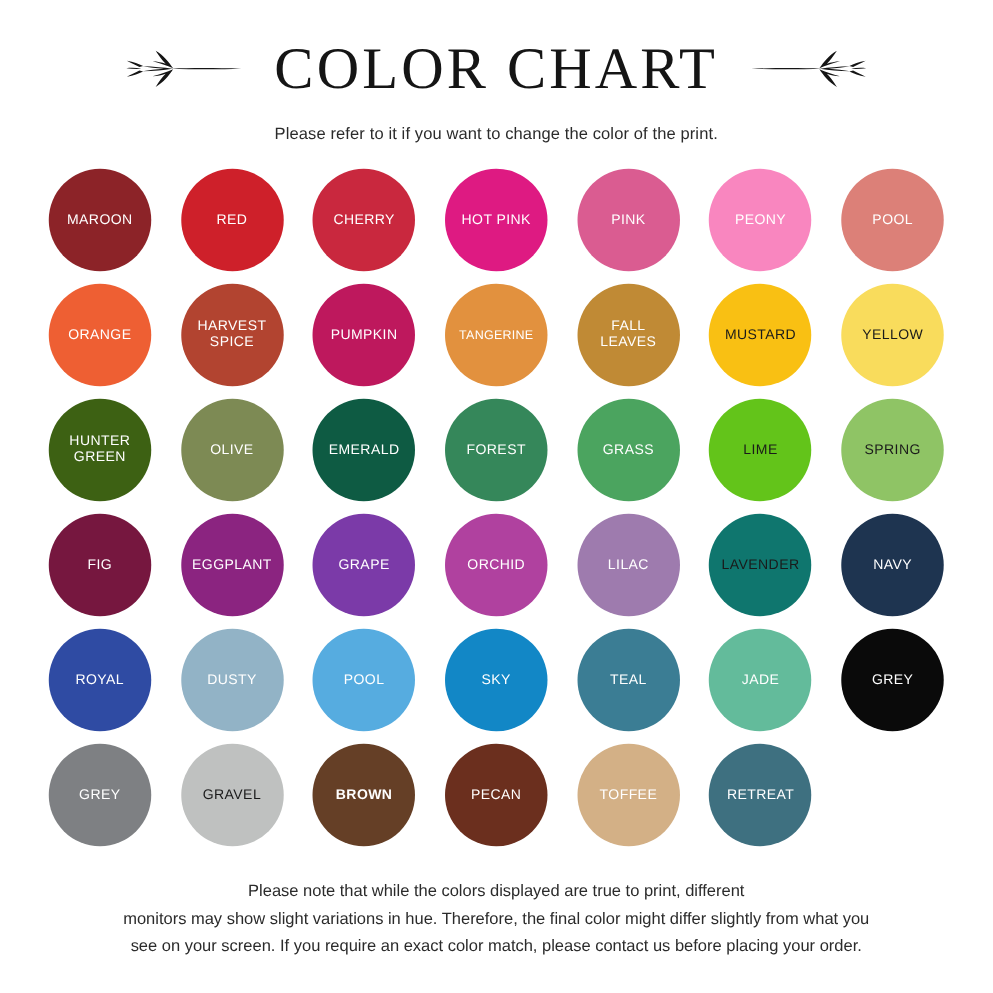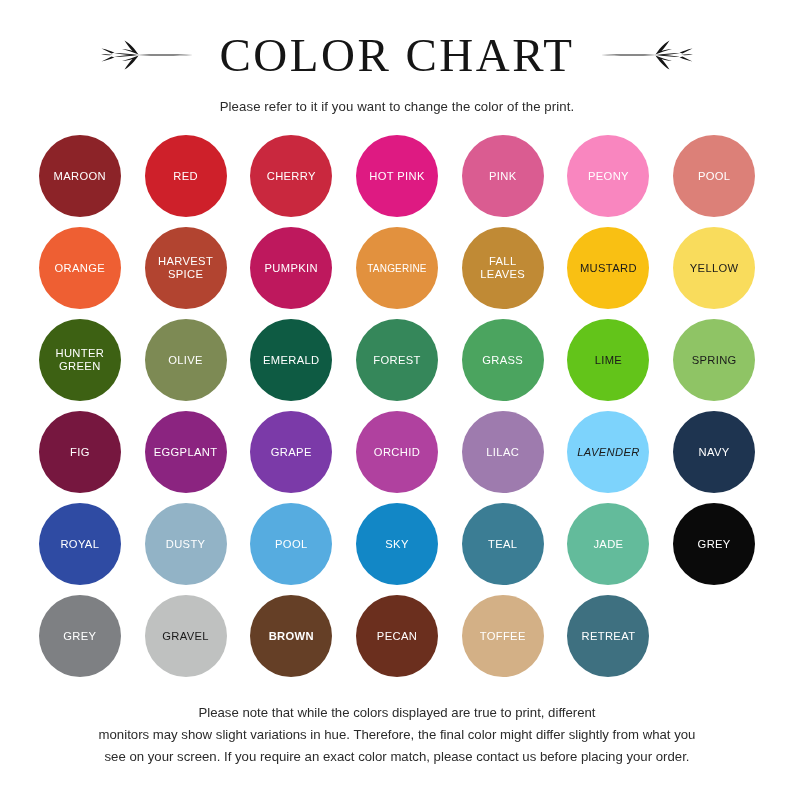--- a/index.html
+++ b/index.html
@@ -236,21 +236,21 @@
       </div>
       <div class="swatch" style="background: rgb(123, 58, 168);">
         <span class="swatch-label" style="color: rgb(255, 255, 255);">GRAPE</span>
       </div>
       <div class="swatch" style="background: rgb(176, 65, 159);">
         <span class="swatch-label" style="color: rgb(255, 255, 255);">ORCHID</span>
       </div>
       <div class="swatch" style="background: rgb(158, 123, 174);">
         <span class="swatch-label" style="color: rgb(255, 255, 255);">LILAC</span>
       </div>
-      <div class="swatch" style="background: #7dd3fc; font-style: italic;">
+      <div class="swatch" style="background: #0f766e;">
         <span class="swatch-label" style="color: rgb(26, 26, 26);">LAVENDER</span>
       </div>
       <div class="swatch" style="background: rgb(30, 52, 80);">
         <span class="swatch-label" style="color: rgb(255, 255, 255);">NAVY</span>
       </div>
       <div class="swatch" style="background: rgb(47, 75, 163);">
         <span class="swatch-label" style="color: rgb(255, 255, 255);">ROYAL</span>
       </div>
       <div class="swatch" style="background: rgb(146, 179, 198);">
         <span class="swatch-label" style="color: rgb(255, 255, 255);">DUSTY</span>

